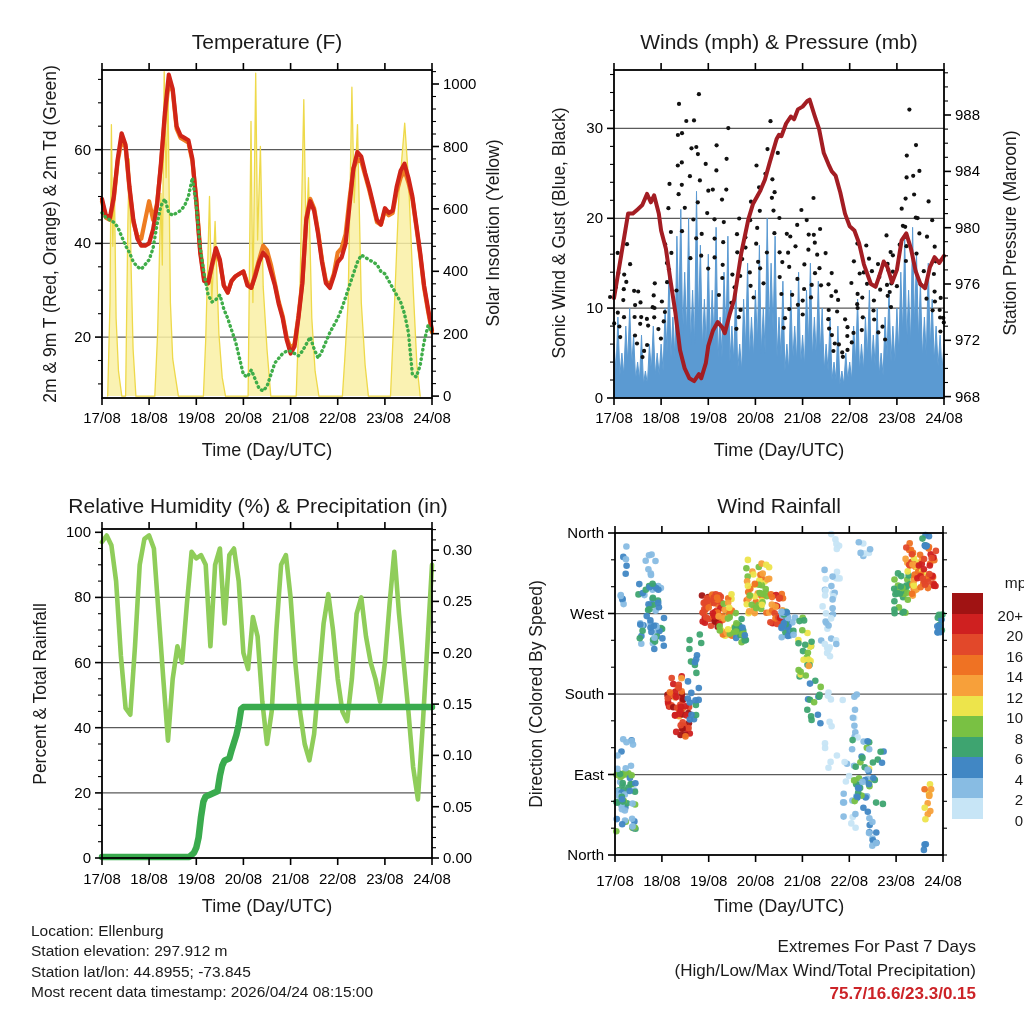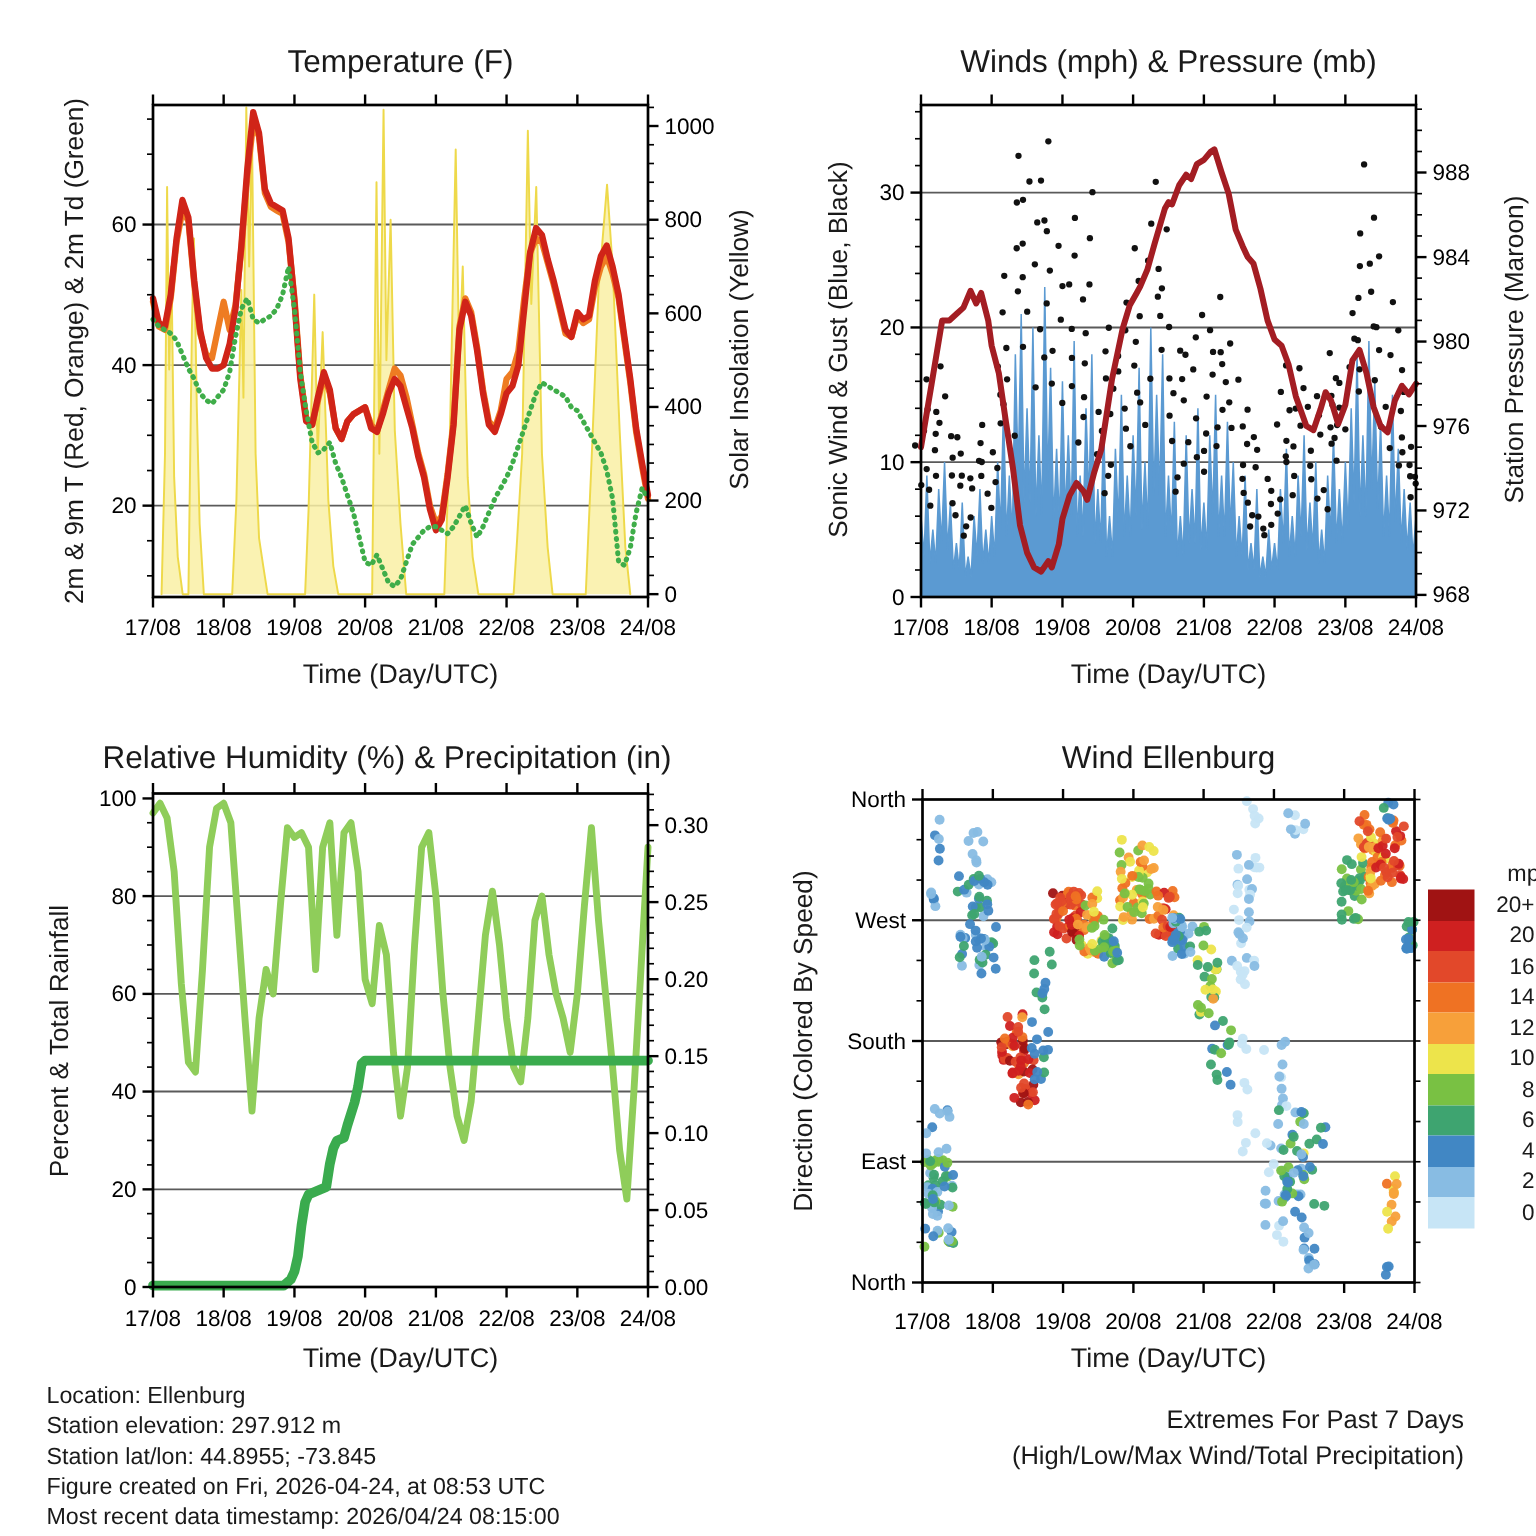--- a/index.html
+++ b/index.html
@@ -11,21 +11,21 @@
   .title{font-size:21px;}
   .axlab{font-size:17.5px;}
   .xlab{font-size:18px;}
   #plots{position:absolute;left:0;top:0;}
   #footer-left{left:31px;top:921px;font-size:15.5px;line-height:20.3px;}
   #extremes{left:520px;width:456px;top:935px;text-align:right;font-size:17px;line-height:23.5px;}
   #extremes .vals{font-weight:bold;}
   #colorbar{left:952px;top:593px;width:70px;height:226px;}
   .cb-swatch{width:31px;height:20.5px;}
   #colorbar-labels{position:absolute;left:33px;top:0;width:38px;height:100%;}
-  .cb-label{position:absolute;right:0;width:100%;text-align:right;font-size:15px;line-height:17px;}
+  .cb-label{position:absolute;right:0;width:100%;text-align:right;font-size:15px;line-height:17px;margin-top:12px;}
   #cb-title{position:absolute;left:33px;top:-19px;width:38px;text-align:right;font-size:15.5px;margin-left:12px;}
   svg text{fill:#000;}
 </style>
 </head>
 <body>
 
 <svg id="plots" width="1024" height="1024">
     <g>
       <line x1="102" y1="337.1" x2="432" y2="337.1" stroke="#5a5a5a" stroke-width="1.25"></line>
       <line x1="102" y1="243.4" x2="432" y2="243.4" stroke="#5a5a5a" stroke-width="1.25"></line>
@@ -1401,21 +1401,21 @@
       <text x="896.1" y="886" text-anchor="middle" font-size="15">23/08</text>
       <line x1="943.0" y1="855" x2="943.0" y2="862" stroke="#000" stroke-width="1.6"></line>
       <line x1="943.0" y1="533" x2="943.0" y2="526" stroke="#000" stroke-width="1.6"></line>
       <text x="943.0" y="886" text-anchor="middle" font-size="15">24/08</text>
     </g>
   </svg>
 
 <div class="abs ctr title" style="left:267px;top:42px;">Temperature (F)</div>
 <div class="abs ctr title" style="left:779px;top:42px;">Winds (mph) &amp; Pressure (mb)</div>
 <div class="abs ctr title" style="left:258px;top:506px;">Relative Humidity (%) &amp; Precipitation (in)</div>
-<div class="abs ctr title" style="left:779px;top:506px;">Wind Ellenburg</div>
+<div class="abs ctr title" style="left:779px;top:506px;">Wind Rainfall</div>
 
 <div class="abs rot axlab" style="left:50px;top:234px;">2m &amp; 9m T (Red, Orange) &amp; 2m Td (Green)</div>
 <div class="abs rot axlab" style="left:493px;top:233px;">Solar Insolation (Yellow)</div>
 <div class="abs rot axlab" style="left:559px;top:233px;">Sonic Wind &amp; Gust (Blue, Black)</div>
 <div class="abs rot axlab" style="left:1010px;top:233px;">Station Pressure (Maroon)</div>
 <div class="abs rot axlab" style="left:40px;top:694px;">Percent &amp; Total Rainfall</div>
 <div class="abs rot axlab" style="left:536px;top:694px;">Direction (Colored By Speed)</div>
 
 <div class="abs ctr xlab" style="left:267px;top:450px;">Time (Day/UTC)</div>
 <div class="abs ctr xlab" style="left:779px;top:450px;">Time (Day/UTC)</div>
@@ -1449,20 +1449,20 @@
       <div class="cb-label" style="top: 165.5px;">4</div>
       <div class="cb-label" style="top: 186px;">2</div>
       <div class="cb-label" style="top: 206.5px;">0</div>
     </div>
 </div>
 
 <div id="footer-left" class="abs">
   <div>Location: Ellenburg</div>
   <div>Station elevation: 297.912 m</div>
   <div>Station lat/lon: 44.8955; -73.845</div>
-  <div>Figure created on Fri, 2026-04-24, at 08:53 UTC</div>
   <div>Most recent data timestamp: 2026/04/24 08:15:00</div>
 </div>
 
 <div id="extremes" class="abs">
   <div>Extremes For Past 7 Days</div>
   <div>(High/Low/Max Wind/Total Precipitation)</div>
+  <div class="vals" id="extremes-values" style="color: rgb(204, 35, 39);">75.7/16.6/23.3/0.15</div>
 </div>
 
 </body></html>

